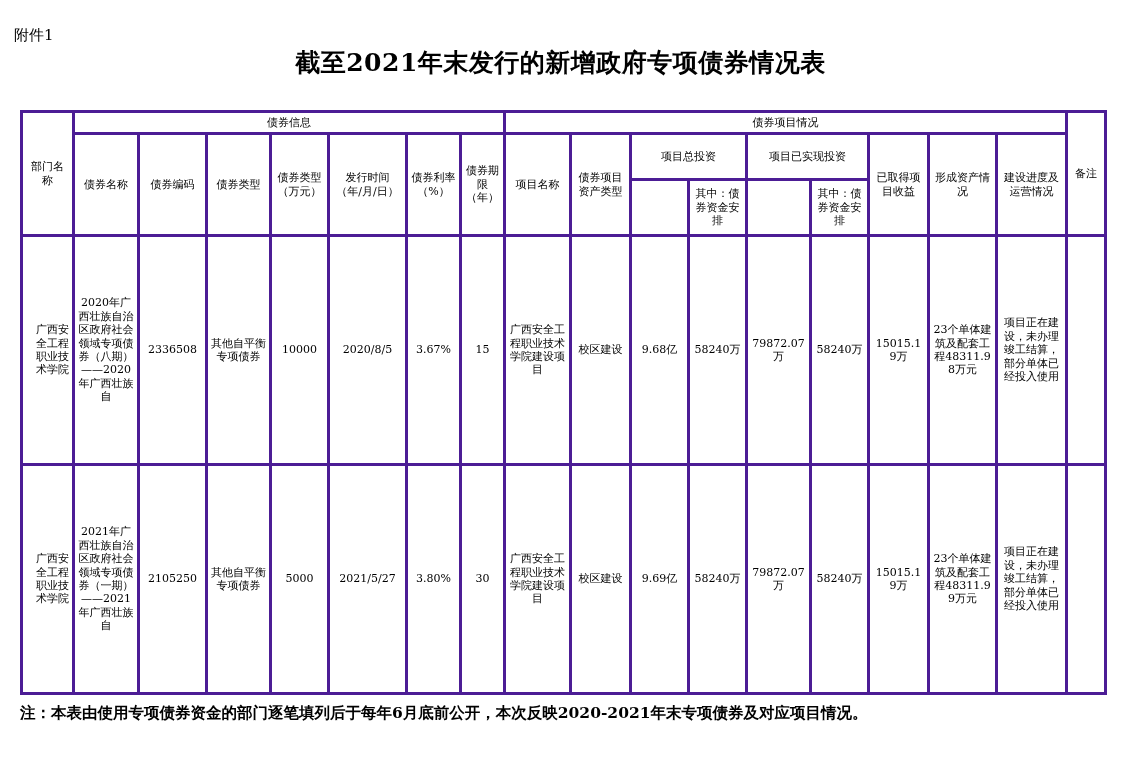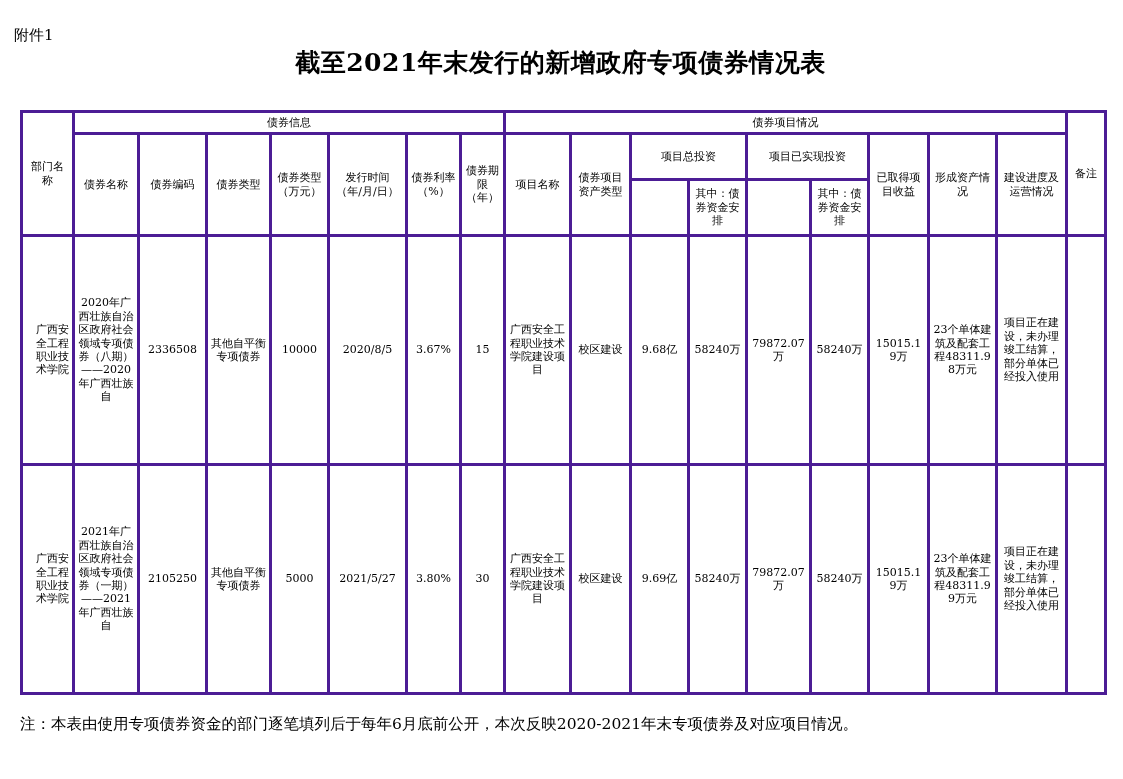--- a/index.html
+++ b/index.html
@@ -85,24 +85,23 @@
   }
   tr.data-row td {
     height: 222px;
   }
   .note {
     position: absolute;
     left: 20px;
     top: 702px;
     width: 1090px;
     font-size: 15.5px;
-    font-weight: normal;
+    font-weight: bold;
     font-family: "DejaVu Serif", "Liberation Serif", serif;
     line-height: 1.4;
-    margin-top: 12px;
   }
   
   col.c0  { width: 52px; }
   col.c1  { width: 65px; }
   col.c2  { width: 68px; }
   col.c3  { width: 64px; }
   col.c4  { width: 58px; }
   col.c5  { width: 78px; }
   col.c6  { width: 54px; }
   col.c7  { width: 44px; }

